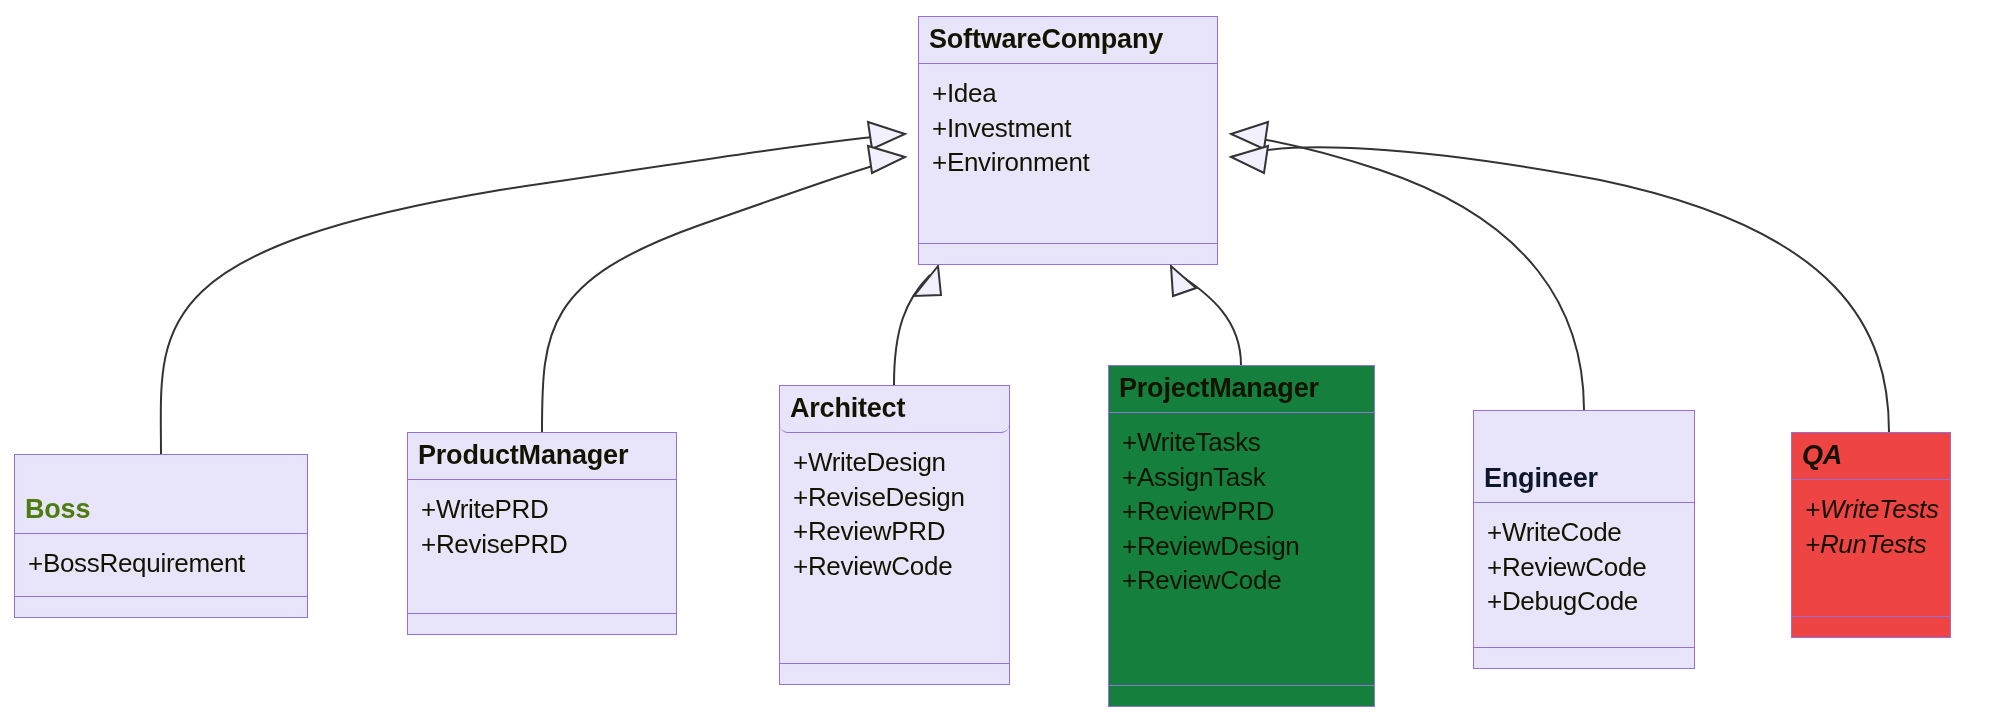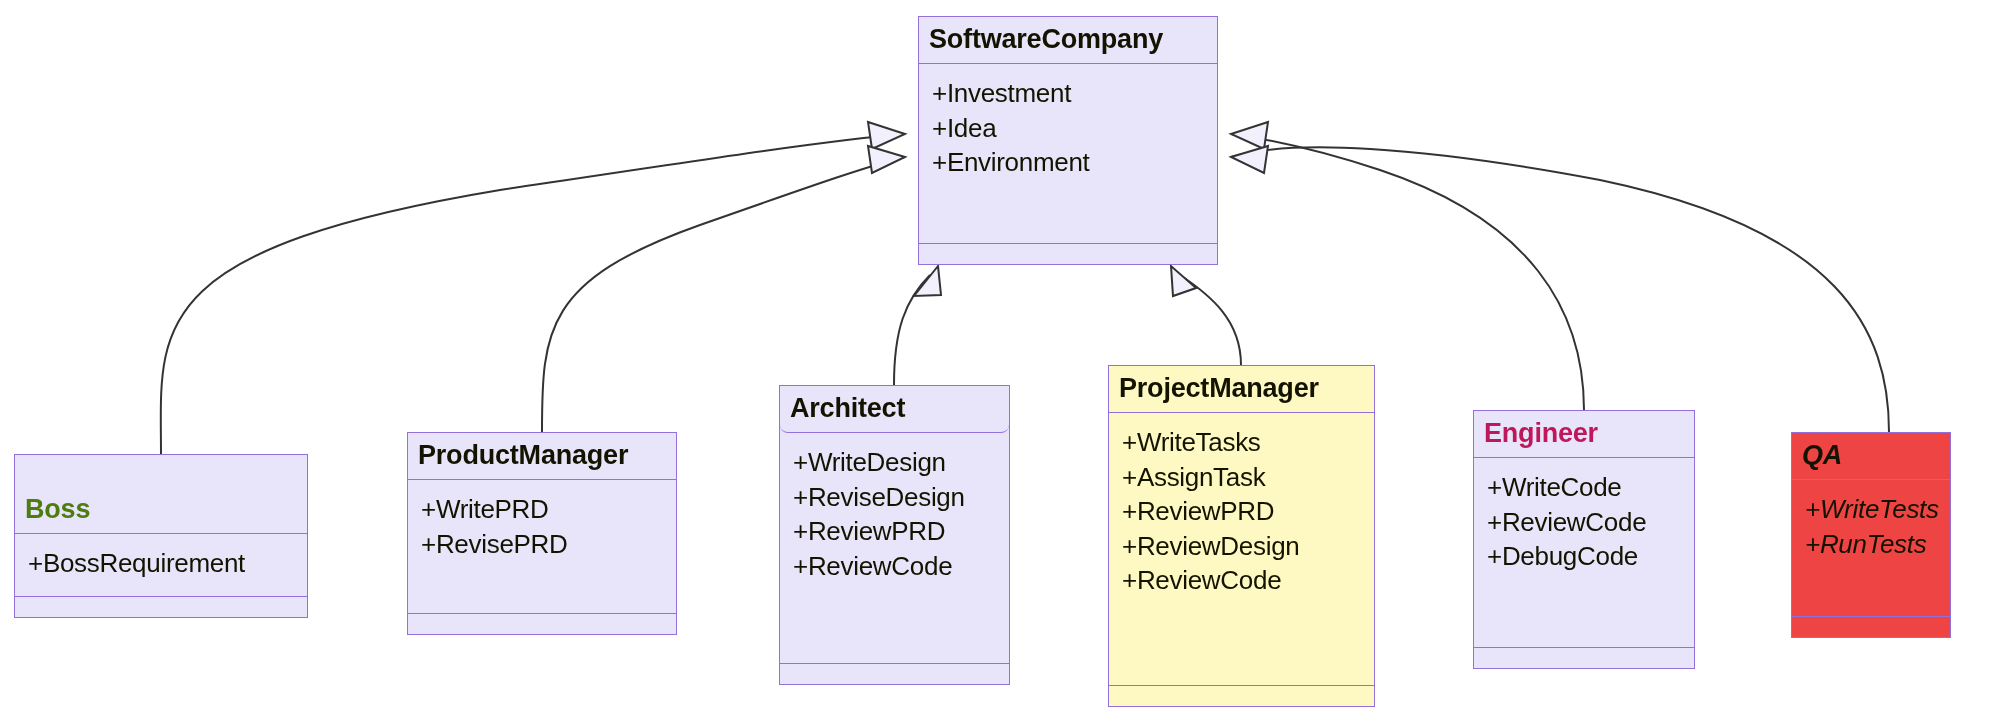--- a/index.html
+++ b/index.html
@@ -89,22 +89,22 @@
       <g>
         <path d="M 1889,432 C 1889,330 1840,230 1600,180 C 1420,146 1290,139 1231,157" fill="none" stroke="#333333" stroke-width="2"></path>
         <path d="M 1231,157 L 1268,146 L 1264,173 Z" fill="#f2f0fd" stroke="#333333" stroke-width="2" stroke-linejoin="miter"></path>
       </g>
     </svg>
 
   <div id="node-layer">
       <div class="uml-class" style="left: 918px; top: 16px; width: 300px; height: 249px; background: rgb(232, 229, 251); border-color: rgb(147, 112, 219);">
         <div class="class-title" style="border-bottom-color: rgb(147, 112, 219); color: rgb(19, 19, 0);">SoftwareCompany</div>
         <div class="class-members" style="border-bottom-color: rgb(147, 112, 219);">
+          <div class="member-row" style="color: rgb(19, 19, 0);">+Idea</div>
           <div class="member-row" style="color: rgb(19, 19, 0);">+Investment</div>
-          <div class="member-row" style="color: rgb(19, 19, 0);">+Idea</div>
           <div class="member-row" style="color: rgb(19, 19, 0);">+Environment</div>
         </div>
         <div class="class-footer" style="height: 20px;"></div>
       </div>
       <div class="uml-class" style="left: 14px; top: 454px; width: 294px; height: 164px; background: rgb(232, 229, 251); border-color: rgb(147, 112, 219);">
         <div class="class-title" style="border-bottom-color: rgb(147, 112, 219); color: #4d7c0f; margin-top: 32px;">Boss</div>
         <div class="class-members" style="border-bottom-color: rgb(147, 112, 219);">
           <div class="member-row" style="color: rgb(19, 19, 0);">+BossRequirement</div>
         </div>
         <div class="class-footer" style="height: 20px;"></div>
@@ -120,33 +120,33 @@
       <div class="uml-class" style="left: 779px; top: 385px; width: 231px; height: 300px; background: rgb(232, 229, 251); border-color: rgb(147, 112, 219);">
         <div class="class-title" style="border-bottom-color: rgb(147, 112, 219); color: rgb(19, 19, 0); border-radius: 8px;">Architect</div>
         <div class="class-members" style="border-bottom-color: rgb(147, 112, 219);">
           <div class="member-row" style="color: rgb(19, 19, 0);">+WriteDesign</div>
           <div class="member-row" style="color: rgb(19, 19, 0);">+ReviseDesign</div>
           <div class="member-row" style="color: rgb(19, 19, 0);">+ReviewPRD</div>
           <div class="member-row" style="color: rgb(19, 19, 0);">+ReviewCode</div>
         </div>
         <div class="class-footer" style="height: 20px;"></div>
       </div>
-      <div class="uml-class" style="left: 1108px; top: 365px; width: 267px; height: 342px; background: #fef9c3; border-color: rgb(147, 112, 219);">
+      <div class="uml-class" style="left: 1108px; top: 365px; width: 267px; height: 342px; background: #15803d; border-color: rgb(147, 112, 219);">
         <div class="class-title" style="border-bottom-color: rgb(147, 112, 219); color: rgb(19, 19, 0);">ProjectManager</div>
         <div class="class-members" style="border-bottom-color: rgb(147, 112, 219);">
           <div class="member-row" style="color: rgb(19, 19, 0);">+WriteTasks</div>
           <div class="member-row" style="color: rgb(19, 19, 0);">+AssignTask</div>
           <div class="member-row" style="color: rgb(19, 19, 0);">+ReviewPRD</div>
           <div class="member-row" style="color: rgb(19, 19, 0);">+ReviewDesign</div>
           <div class="member-row" style="color: rgb(19, 19, 0);">+ReviewCode</div>
         </div>
         <div class="class-footer" style="height: 20px;"></div>
       </div>
       <div class="uml-class" style="left: 1473px; top: 410px; width: 222px; height: 259px; background: rgb(232, 229, 251); border-color: rgb(147, 112, 219);">
-        <div class="class-title" style="border-bottom-color: rgb(147, 112, 219); color: #be185d;">Engineer</div>
+        <div class="class-title" style="border-bottom-color: rgb(147, 112, 219); color: #0f172a; margin-top: 45px;">Engineer</div>
         <div class="class-members" style="border-bottom-color: rgb(147, 112, 219);">
           <div class="member-row" style="color: rgb(19, 19, 0);">+WriteCode</div>
           <div class="member-row" style="color: rgb(19, 19, 0);">+ReviewCode</div>
           <div class="member-row" style="color: rgb(19, 19, 0);">+DebugCode</div>
         </div>
         <div class="class-footer" style="height: 20px;"></div>
       </div>
       <div class="uml-class" style="left: 1791px; top: 432px; width: 160px; height: 206px; background: #ef4444; border-color: rgb(147, 112, 219); font-style: italic;">
         <div class="class-title" style="border-bottom-color: rgb(147, 112, 219); color: rgb(19, 19, 0);">QA</div>
         <div class="class-members" style="border-bottom-color: rgb(147, 112, 219);">

